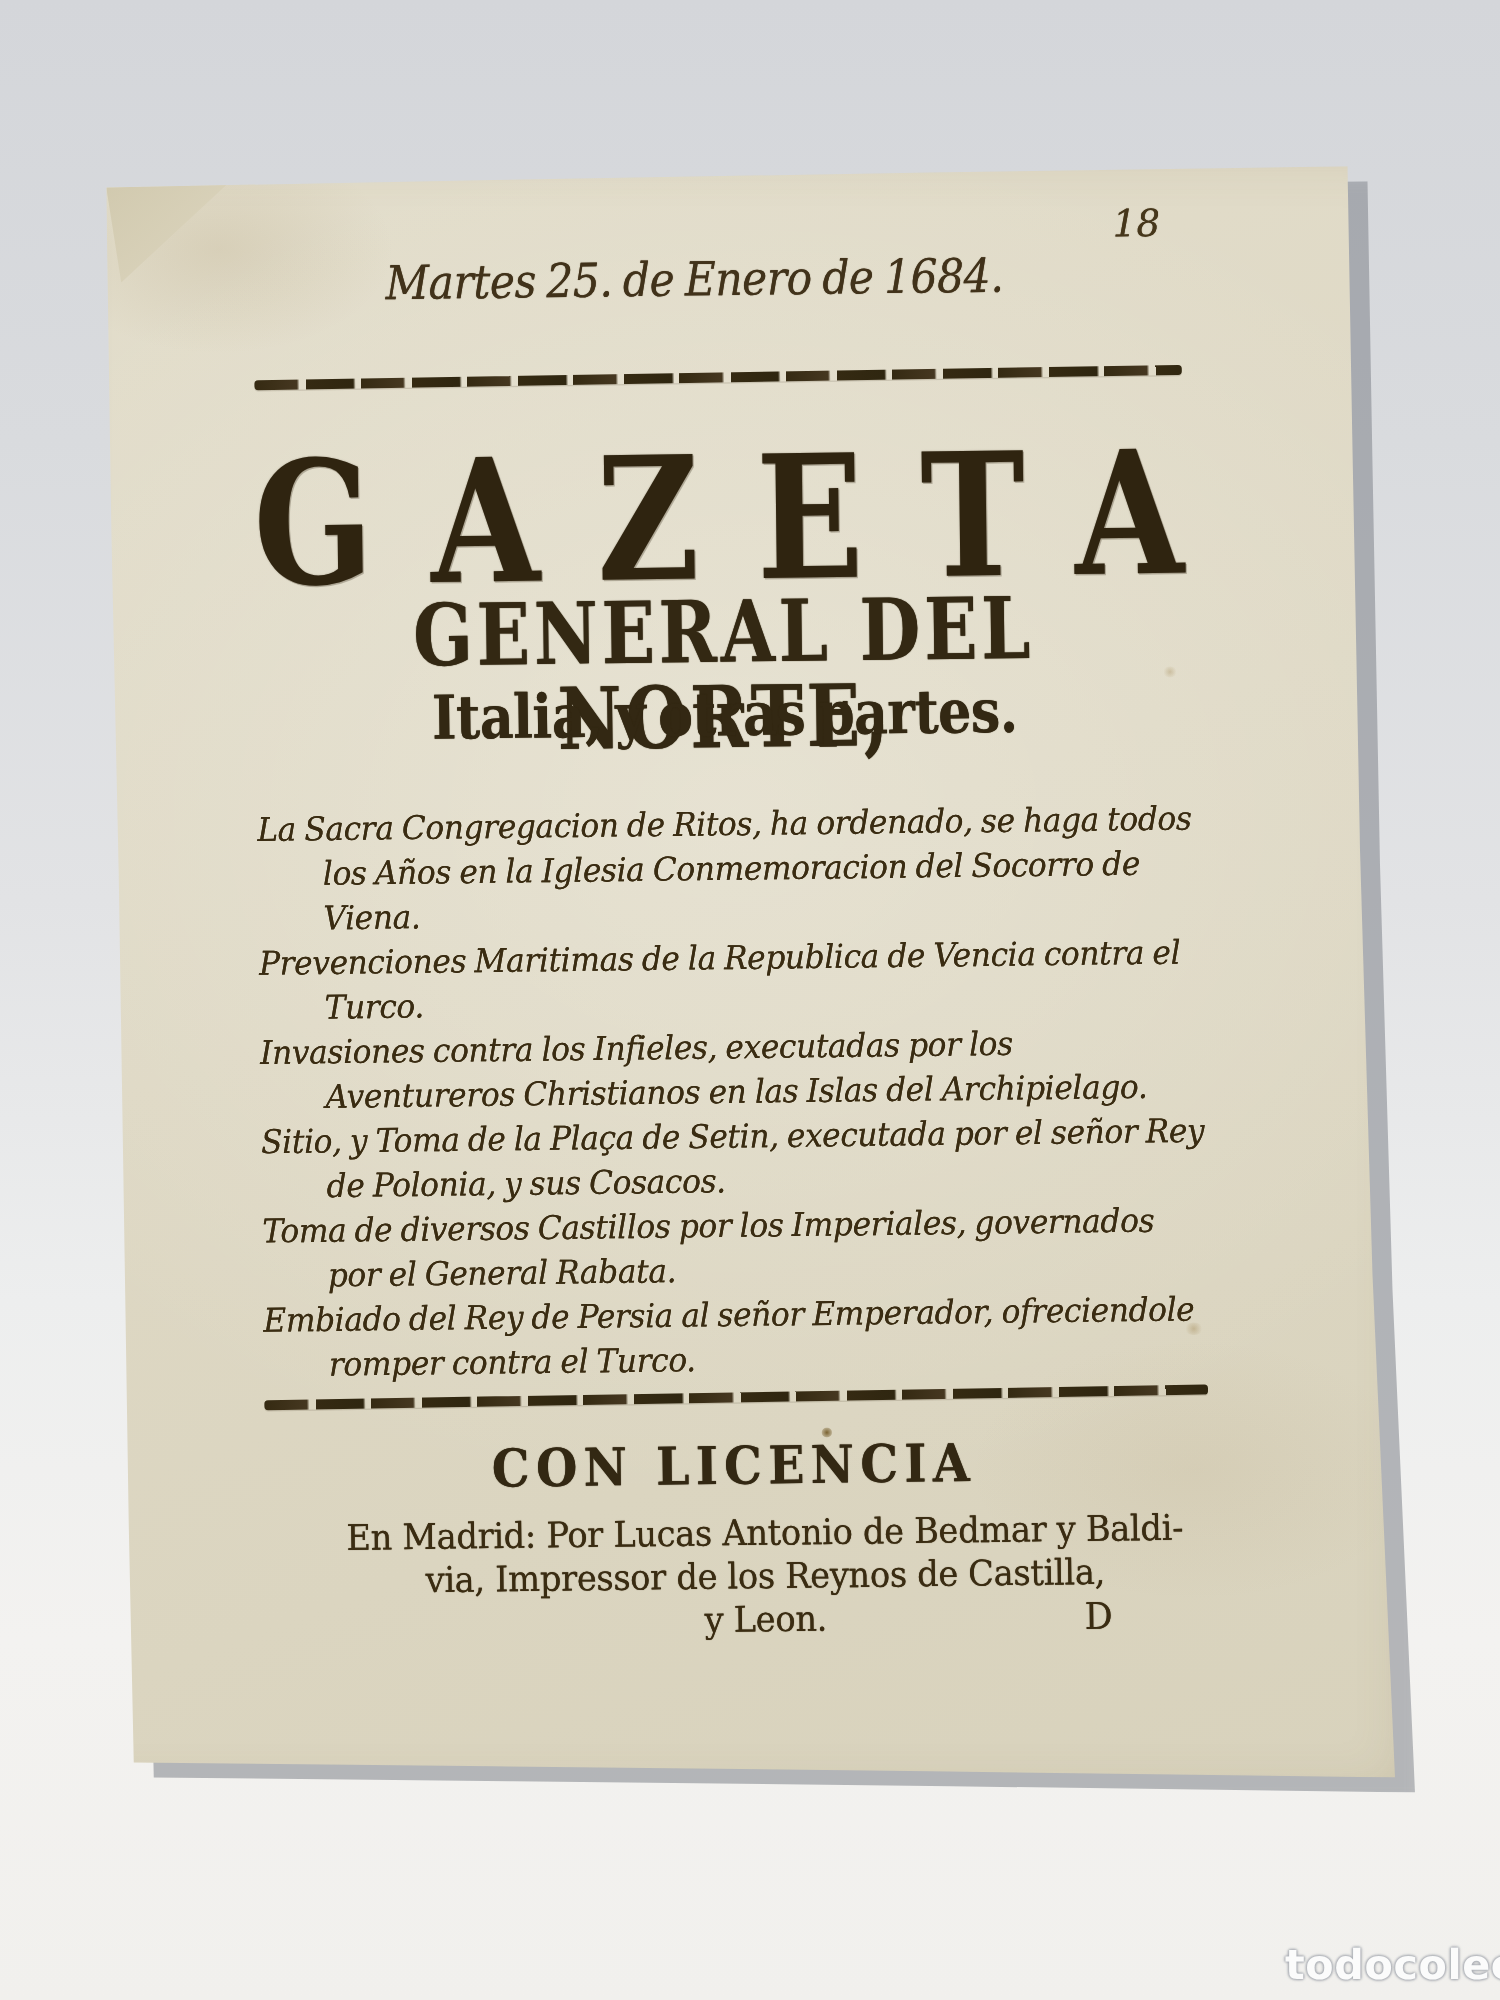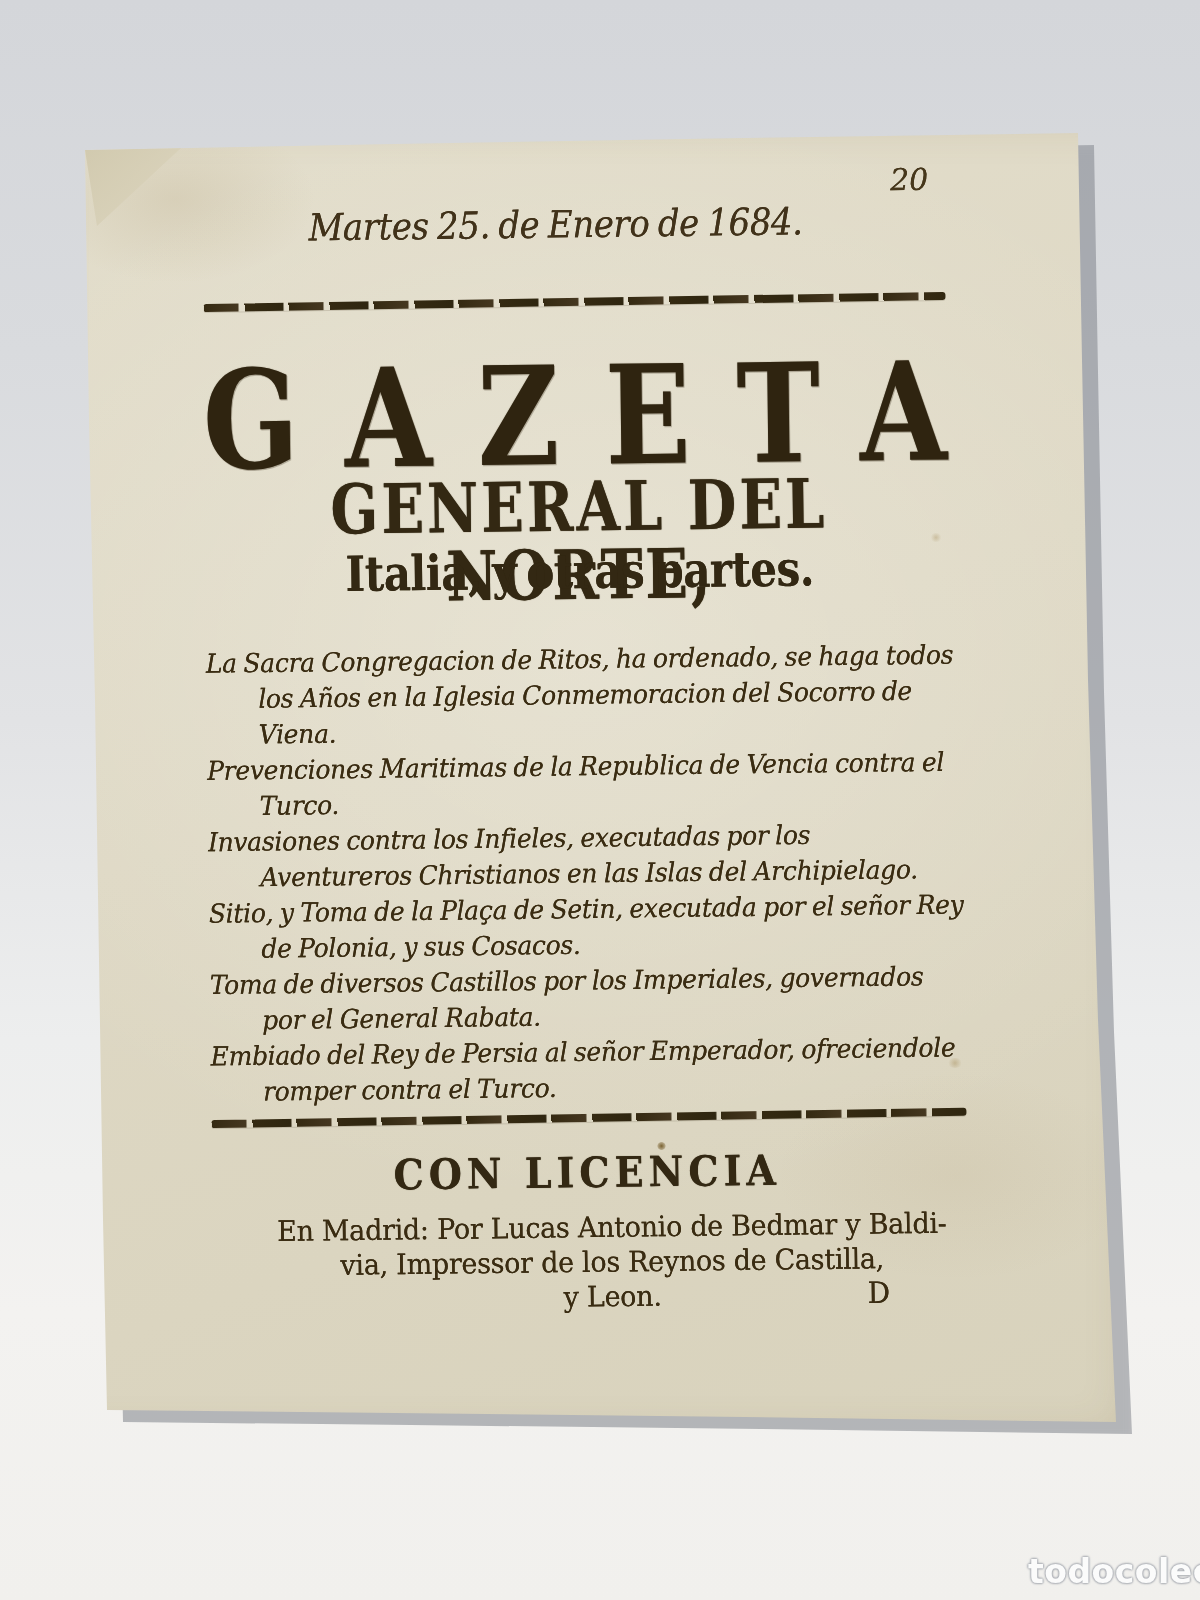--- a/index.html
+++ b/index.html
@@ -117,21 +117,21 @@
 
 <div class="paper-shadow"></div>
 
 <div class="paper">
   <div class="corner-fold"></div>
   <div class="stain s1"></div>
   <div class="stain s2"></div>
   <div class="stain s3"></div>
 
   <div class="print-block">
-    <div class="pagenum">20</div>
+    <div class="pagenum">18</div>
     <div class="dateline">Martes 25. de Enero de 1684.</div>
     <div class="rule rule-top"></div>
     <div class="gazeta">GAZETA</div>
     <div class="masthead-2">GENERAL DEL NORTE,</div>
     <div class="masthead-3">Italia, y otras partes.</div>
 
     <div class="summary">
       <div class="summary-item">La Sacra Congregacion de Ritos, ha ordenado, se haga todos los Años en la Iglesia Conmemoracion del Socorro de Viena.</div>
       <div class="summary-item">Prevenciones Maritimas de la Republica de Vencia contra el Turco.</div>
       <div class="summary-item">Invasiones contra los Infieles, executadas por los Aventureros Christianos en las Islas del Archipielago.</div>

